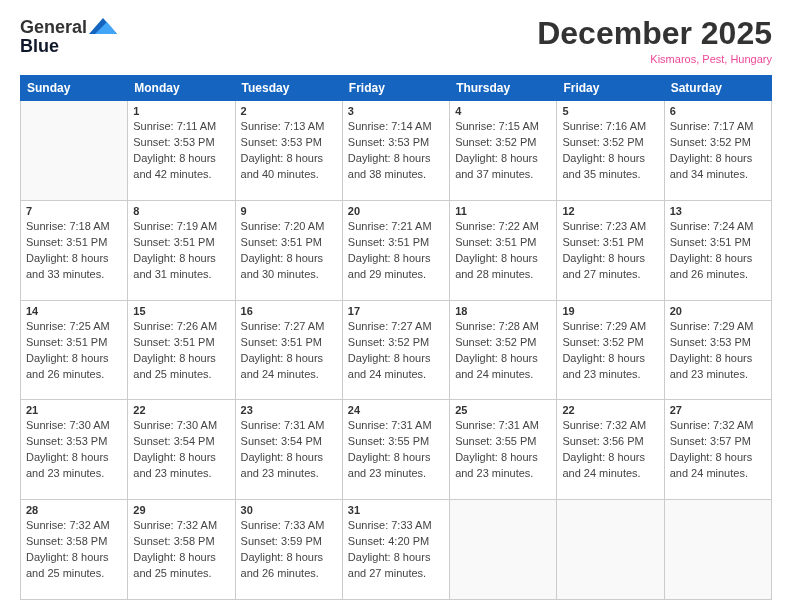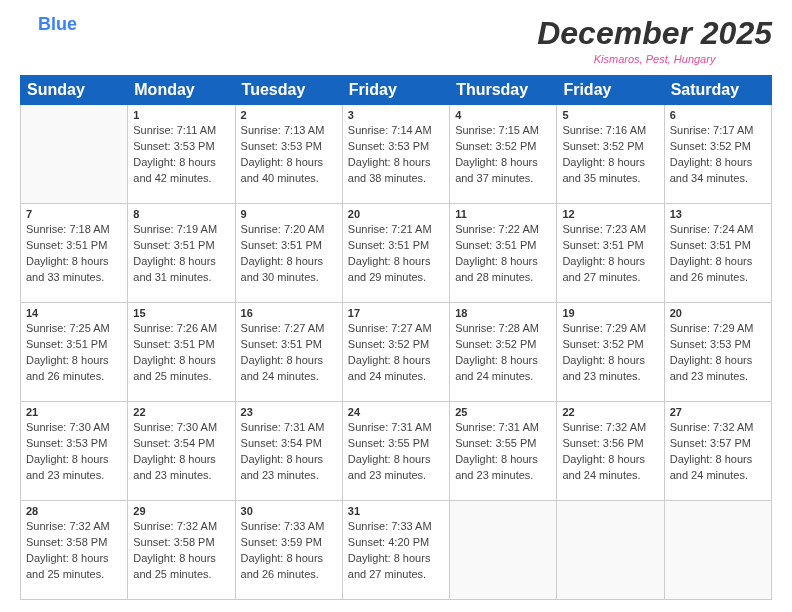--- a/index.html
+++ b/index.html
@@ -36,22 +36,21 @@
       color: #333;
     }
     .logo-general { color: #333; }
     .logo-blue { color: #1565c0; }
     .logo-icon {
       width: 28px;
       height: 22px;
       margin-left: 2px;
     }
     .title-area {
-      text-align: center;
-      font-style: italic;
+      text-align: right;
     }
     .month-title {
       font-size: 32px;
       font-weight: bold;
       color: #333;
       line-height: 1.1;
     }
     .location {
       font-size: 11px;
       color: #ec4899;
@@ -62,21 +61,21 @@
       border: 1px solid #ccc;
       border-collapse: collapse;
       width: 100%;
       table-layout: fixed;
     }
     .calendar th {
       background-color: #1565c0;
       color: white;
       text-align: left;
       padding: 5px 6px;
-      font-size: 16px;
+      font-size: 12px;
       font-weight: bold;
       border: 1px solid #1565c0;
     }
     .calendar td {
       border: 1px solid #ccc;
       vertical-align: top;
       padding: 4px 5px;
       font-size: 9.5px;
       color: #333;
       height: 88px;
@@ -96,21 +95,28 @@
     .empty-cell {
       background: #f9f9f9;
     }
   </style>
 </head>
 <body>
 
 <div class="page">
   <div class="header">
     <div class="logo">
-      <span class="logo-blue" style="font-size:18px;font-weight:bold;color:#3b82f6;margin-top:-2px;margin-left:18px;">Blue</span>
+      <div class="logo-text">
+        <span class="logo-general">General</span>
+        <svg class="logo-icon" viewBox="0 0 28 22" xmlns="http://www.w3.org/2000/svg">
+          <polygon points="0,18 14,2 28,18" fill="#1565c0"></polygon>
+          <polygon points="6,18 18,6 28,18" fill="#42a5f5"></polygon>
+        </svg>
+      </div>
+      <span class="logo-blue" style="font-size:18px;font-weight:bold;color:#0f172a;margin-top:-2px;margin-left:0;">Blue</span>
     </div>
     <div class="title-area">
       <div class="month-title">December 2025</div>
       <div class="location">Kismaros, Pest, Hungary</div>
     </div>
   </div>
 
   <table class="calendar">
     <thead>
       <tr>

